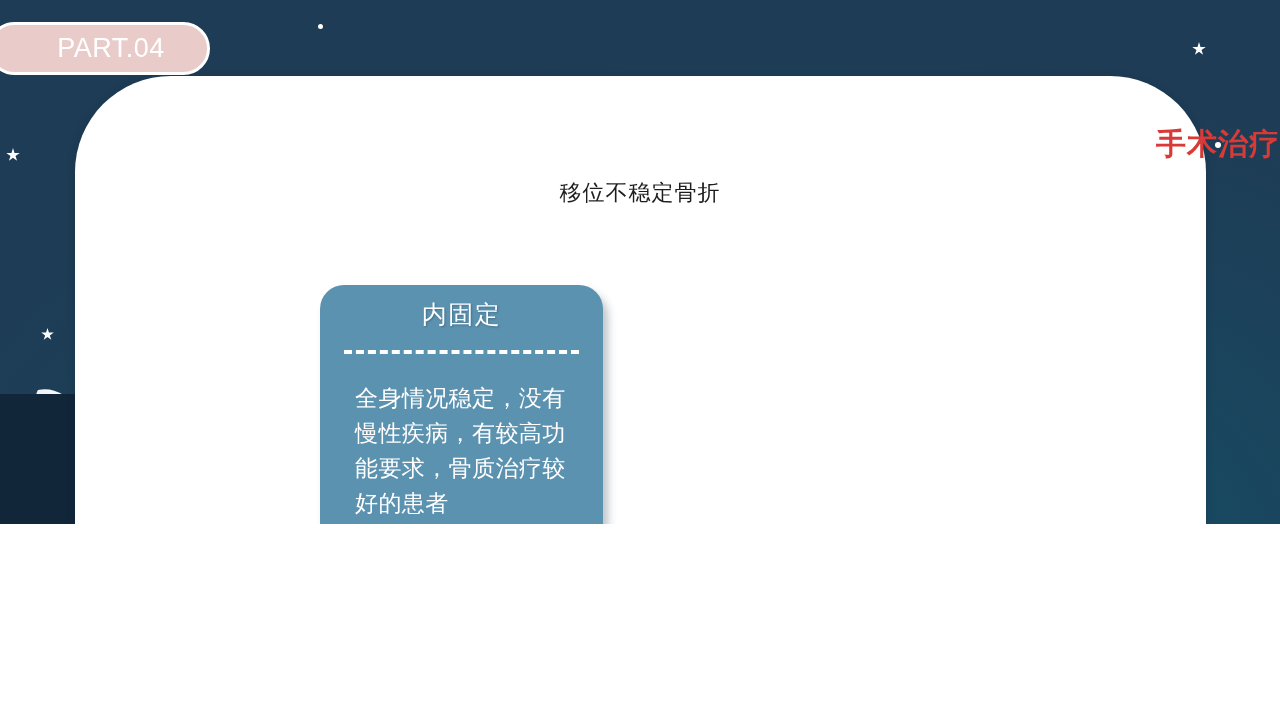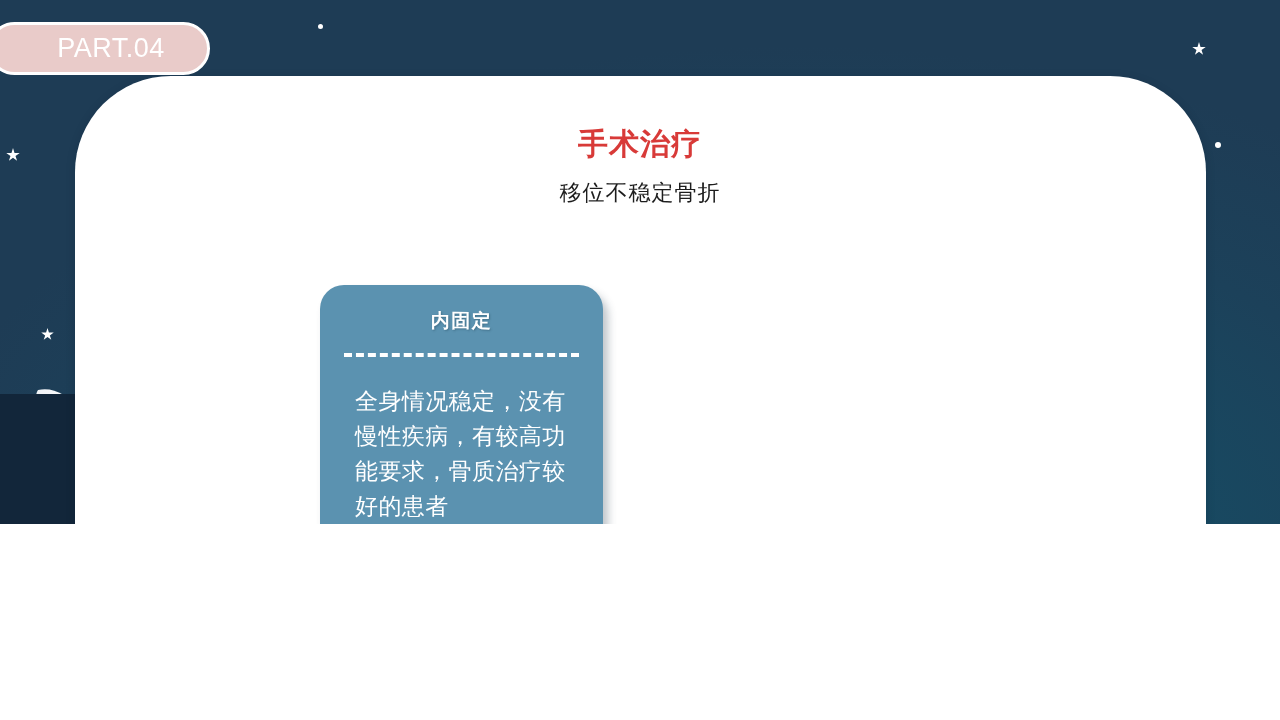--- a/index.html
+++ b/index.html
@@ -89,21 +89,21 @@
     padding-left: 24px;
     font-weight: 400;
   }
 
   
   .slide-title {
     position: absolute;
     left: 0;
     top: 124px;
     width: 1280px;
-    text-align: center;
+    text-align: right;
     color: #d83a38;
     font-size: 30px;
     font-weight: bold;
     letter-spacing: 1px;
   }
   .slide-subtitle {
     position: absolute;
     left: 0;
     top: 178px;
     width: 1280px;
@@ -120,25 +120,25 @@
     background: #5b92b0;
     border-radius: 24px;
     box-shadow: 5px 7px 9px rgba(40, 60, 75, 0.30);
     box-sizing: border-box;
     padding: 0 24px;
   }
   .card-left  { left: 320px; width: 283px; height: 296px; }
   .card-right { left: 676px; width: 287px; height: 296px; }
 
   .card-title {
-    margin-top: 23px;
+    margin-top: 13px;
     text-align: center;
     color: #ffffff;
-    font-size: 19px;
-    font-weight: bold;
+    font-size: 25px;
+    font-weight: normal;
     letter-spacing: 1.5px;
     text-shadow: 1px 1px 2px rgba(35,70,90,0.45);
   }
   .card-divider {
     margin: 19px 0 0 0;
     height: 0;
     border: 0;
     border-top: 4px dashed #ffffff;
   }
   .card-body {

